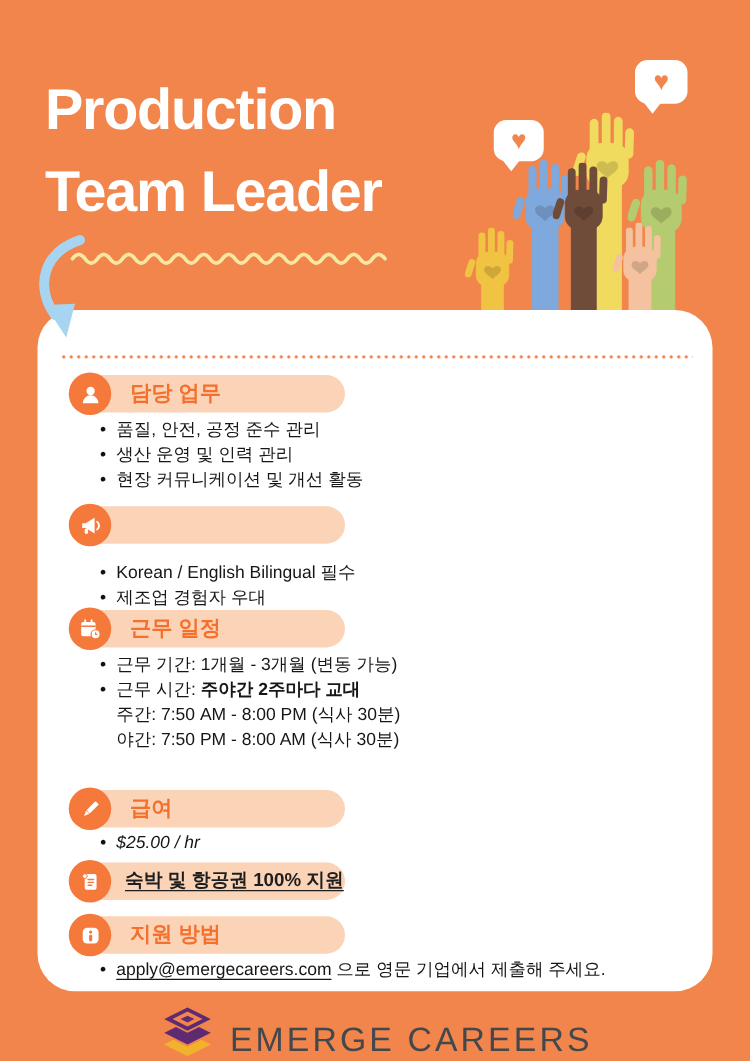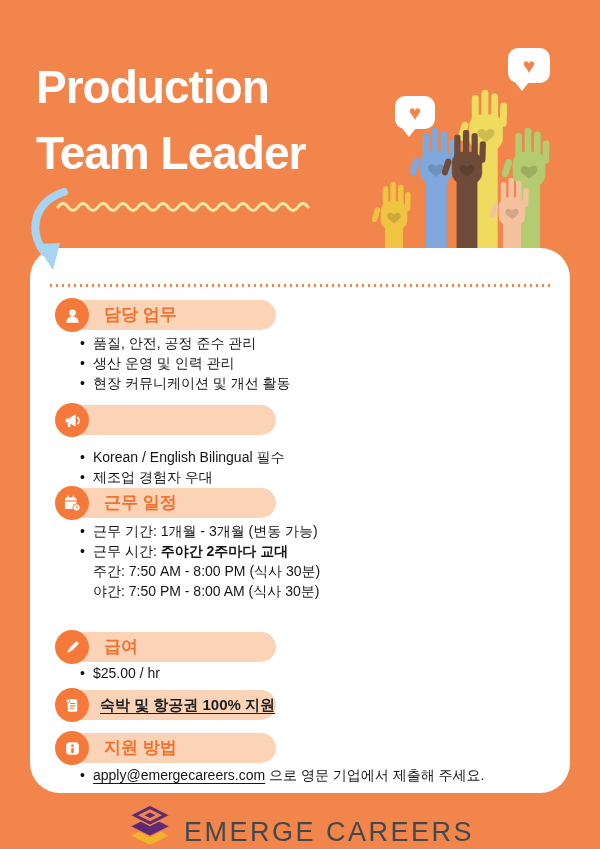--- a/index.html
+++ b/index.html
@@ -57,21 +57,21 @@
   .bullets li{position:relative;padding-left:13px;font-size:14px;line-height:20px;
               color:#161616;white-space:nowrap;}
   .bullets li::before{content:"\2022";position:absolute;left:0;top:0;color:#111;}
   .bullets li.sub::before{content:"";}
   .bold-part{font-weight:700;}
   .email-link{text-decoration:underline;text-underline-offset:3px;color:#161616;}
 
   .s1-head{top:52px;} .s1-bullets{top:85px;}
   .s2-head{top:157px;} .s2-bullets{top:187px;margin-top:12px;}
   .s3-head{top:240px;} .s3-bullets{top:273px;}
-  .s4-head{top:384px;} .s4-bullets{top:415px;}
+  .s4-head{top:384px;} .s4-bullets{top:415px;font-style:italic;}
   .s5-head{top:442px;}
   .s6-head{top:485px;} .s6-bullets{top:517px;}
 
   
   .footer{position:absolute;left:0;right:0;top:801px;display:flex;align-items:center;
           justify-content:center;gap:10px;z-index:3;}
   .brand-text{font-size:27px;letter-spacing:2.5px;color:#44484B;font-weight:400;margin-top:16px;}
 </style>
 </head>
 <body>

